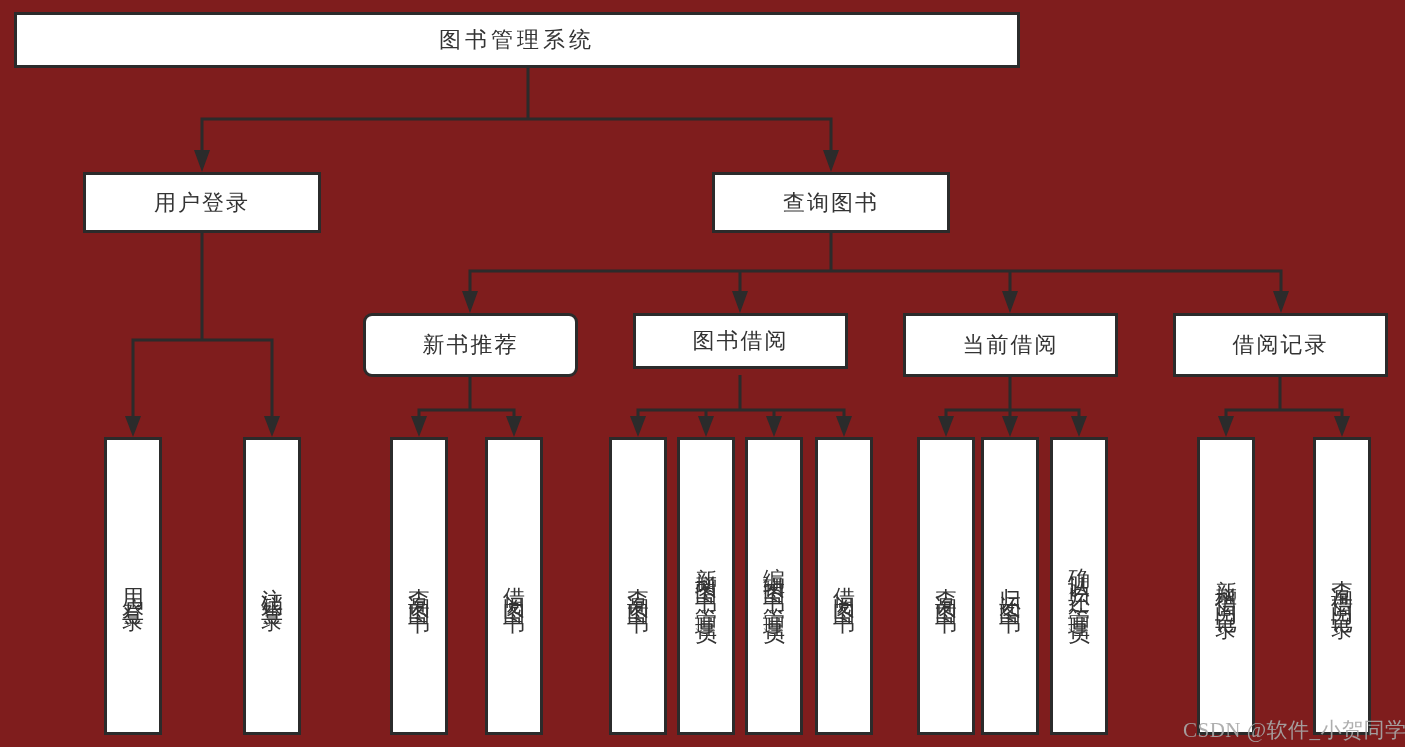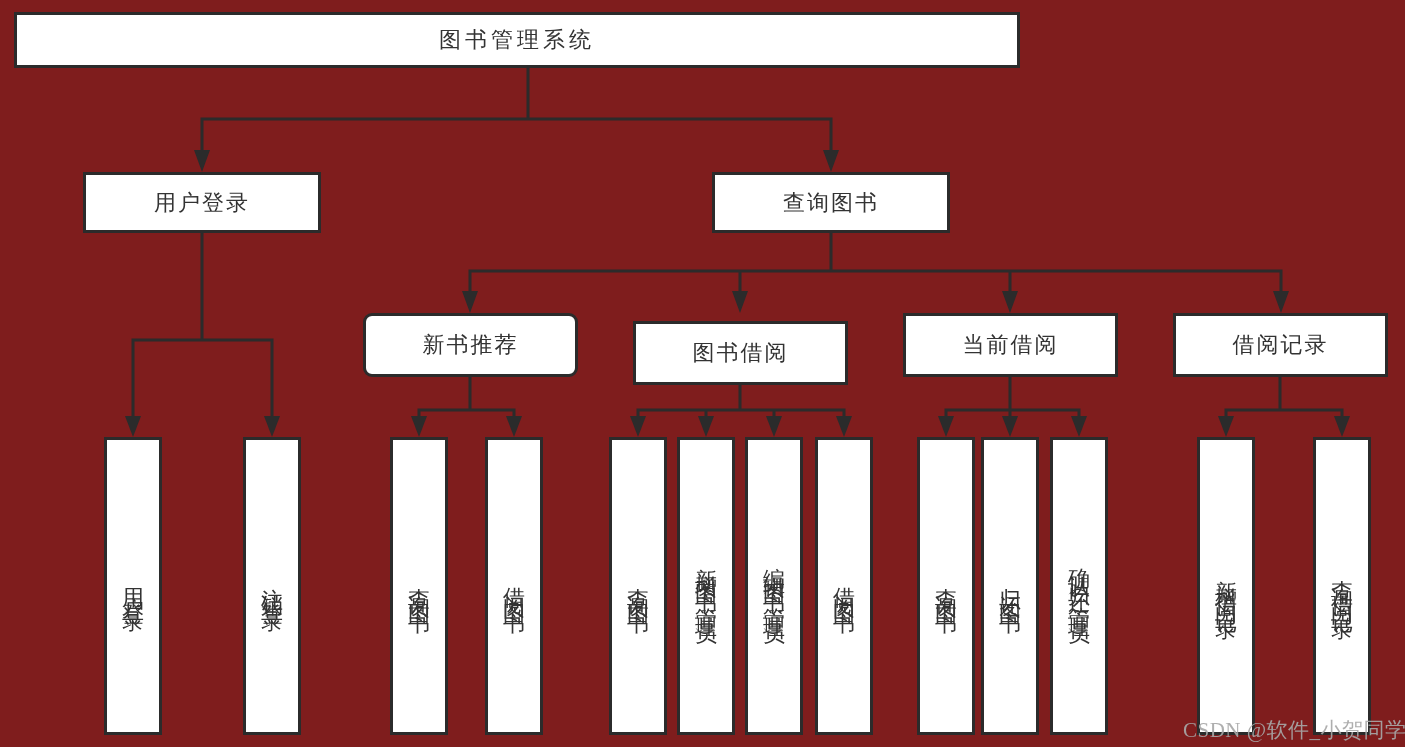--- a/index.html
+++ b/index.html
@@ -91,21 +91,21 @@
       <polygon points="1334,416 1350,416 1342,437" fill="#2b2b2b" stroke="none"></polygon>
     </g>
   </svg>
 
   <div class="box root-box" style="left:14px;top:12px;width:1006px;height:56px;">图书管理系统</div>
 
   <div class="box" style="left:83px;top:172px;width:238px;height:61px;">用户登录</div>
   <div class="box" style="left:712px;top:172px;width:238px;height:61px;">查询图书</div>
 
   <div class="box" style="left:363px;top:313px;width:215px;height:64px;border-radius:9px;">新书推荐</div>
-  <div class="box" style="left:633px;top:321px;width:215px;height:64px;">图书借阅</div>
+  <div class="box" style="left:633px;top:313px;width:215px;height:56px;">图书借阅</div>
   <div class="box" style="left:903px;top:313px;width:215px;height:64px;">当前借阅</div>
   <div class="box" style="left:1173px;top:313px;width:215px;height:64px;">借阅记录</div>
 
   <div class="box vbox" style="left:104px;top:437px;width:58px;height:298px;">
     <span class="vtext">用户登录</span>
   </div>
   <div class="box vbox" style="left:243px;top:437px;width:58px;height:298px;">
     <span class="vtext">注销登录</span>
   </div>
   <div class="box vbox" style="left:390px;top:437px;width:58px;height:298px;">

